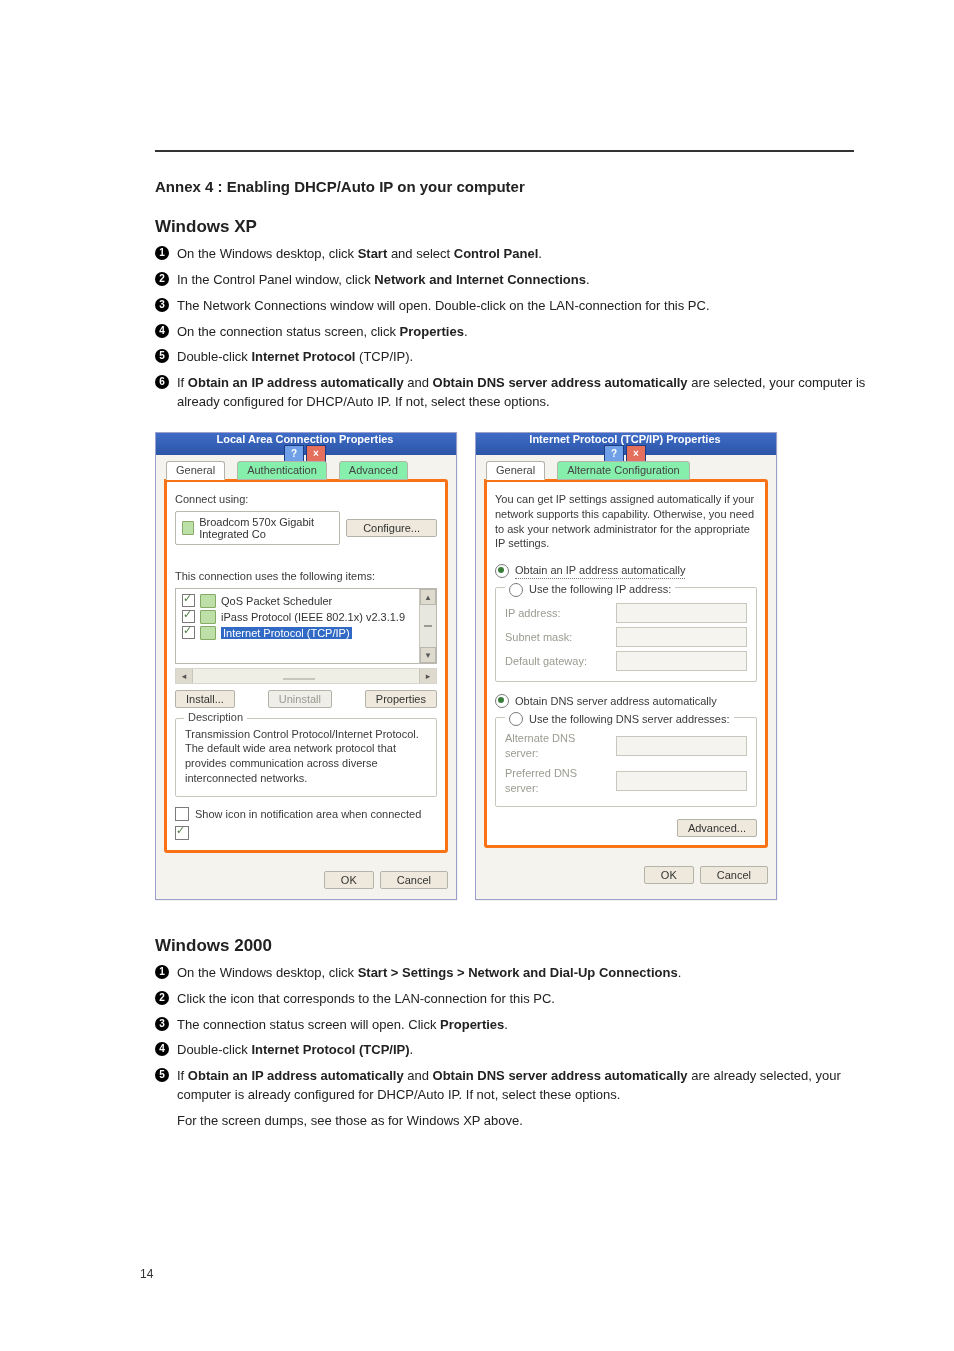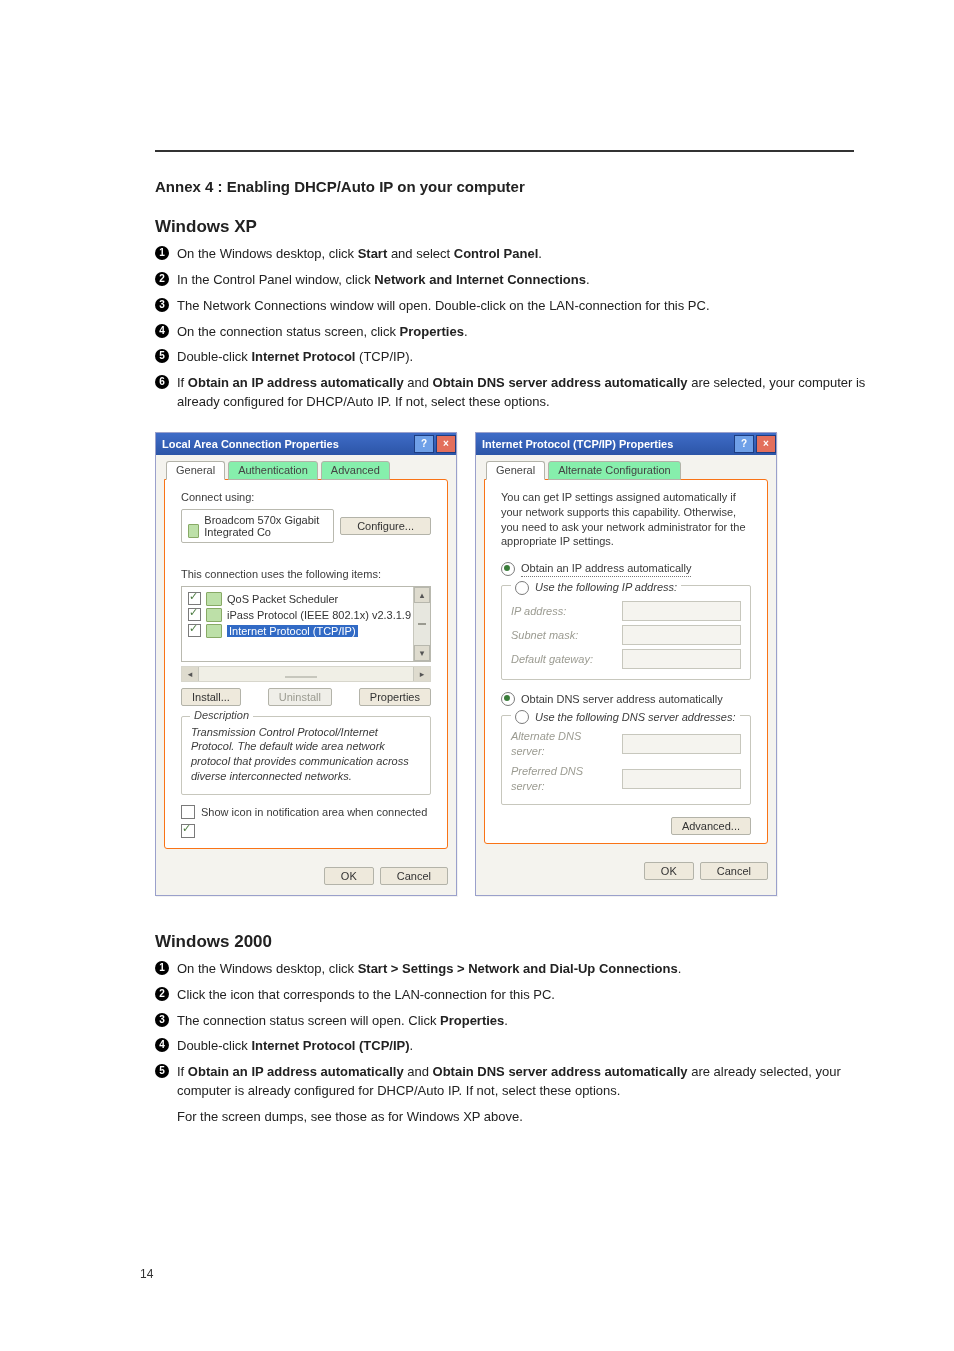--- a/index.html
+++ b/index.html
@@ -78,25 +78,26 @@
     font-family: Tahoma, Verdana, sans-serif;
     font-size: 11px;
     color: #333;
     box-shadow: 1px 1px 0 rgba(0,0,0,.05);
   }
   .dlg .titlebar {
     display: flex;
     align-items: center;
     justify-content: space-between;
     height: 22px;
-    padding: 0 0 0 6px;
+    padding: 0 8px 0 6px;
     background: linear-gradient(#3f6cc7, #2c55a7);
     color: #fff;
     font-weight: 700;
     font-size: 11px;
+    flex-direction: column;
   }
   .dlg .winbtns { display: flex; gap: 2px; }
   .dlg .winbtn {
     width: 18px;
     height: 16px;
     border: 1px solid #1d3d82;
     display: flex;
     align-items: center;
     justify-content: center;
     font-size: 10px;
@@ -104,42 +105,42 @@
   }
   .winbtn.help { background: #6fa0e8; color: #fff; }
   .winbtn.close { background: #e36f5c; color: #fff; }
 
   .dlg .body {
     padding: 6px 8px 10px;
   }
 
   .tabstrip {
     display: flex;
-    gap: 3px;
+    gap: 12px;
     margin-bottom: -1px;
     padding-left: 2px;
   }
   .tab {
     padding: 2px 9px 3px;
     background: #86efac;
     border: 1px solid #b3b3a9;
     border-radius: 3px 3px 0 0;
     font-size: 11px;
     color: #444;
   }
   .tab.active {
     background: #fff;
     border-bottom: 1px solid #fff;
   }
 
   .tabpanel {
     background: #fff;
-    border: 1px solid #f97316;
+    border: 3px solid #f97316;
     border-radius: 0 3px 3px 3px;
-    padding: 10px 16px 8px;
+    padding: 10px 8px 8px;
   }
 
   .para { font-size: 11px; color: #3a3a3a; line-height: 1.35; }
   .sunken {
     background: #fff;
     border: 1px solid #b9b9af;
     border-radius: 2px;
     padding: 4px 6px;
   }
   .items-box {
@@ -182,21 +183,20 @@
     width: 12px; height: 12px; border: 1px solid #7a7a7a; background: #fff; display: inline-block; position: relative;
   }
   .checkbox.checked::after{content:"✓"; position:absolute; left:0; top:-3px; font-size:11px; color:#4a7a3f;}
   .group {
     border: 1px solid #c7c7bd;
     border-radius: 2px;
     padding: 8px 9px 10px;
     margin-top: 6px;
     background: #fff;
     position: relative;
-    font-style: italic;
   }
   .group .legend {
     position: absolute; top: -8px; left: 8px; background: #fff; padding: 0 4px; font-size: 11px; color: #444;
   }
   .radio { width: 12px; height: 12px; border: 1px solid #7a7a7a; border-radius: 50%; background: #fff; position: relative; display: inline-block; }
   .radio.selected::after{content:""; width:6px; height:6px; border-radius:50%; background:#3a7d3a; position:absolute; left:2px; top:2px;}
   .field-row { display: grid; grid-template-columns: 105px 1fr; align-items: center; gap: 6px; }
   .text-input {
     height: 18px; border: 1px solid #c7c7bd; background: #f5f4ef;
   }
@@ -240,21 +240,21 @@
       </div>
       <div class="body">
         <div class="tabstrip">
           <div class="tab active">General</div>
           <div class="tab">Authentication</div>
           <div class="tab">Advanced</div>
         </div>
         <div class="tabpanel">
           <div class="para">Connect using:</div>
           <div class="justify" style="margin-top:4px;">
-            <div class="sunken" style="flex:1; display:flex; align-items:flex-end; gap:5px;">
+            <div class="sunken" style="flex:1; display:flex; align-items:center; gap:5px;">
               <span class="mini-icon"></span>
               <span>Broadcom 570x Gigabit Integrated Co</span>
             </div>
             <div style="width:6px;"></div>
             <div class="small-btn wide">Configure...</div>
           </div>
 
           <div class="para" style="margin-top:24px;">This connection uses the following items:</div>
           <div class="items-box">
             <div class="item">

